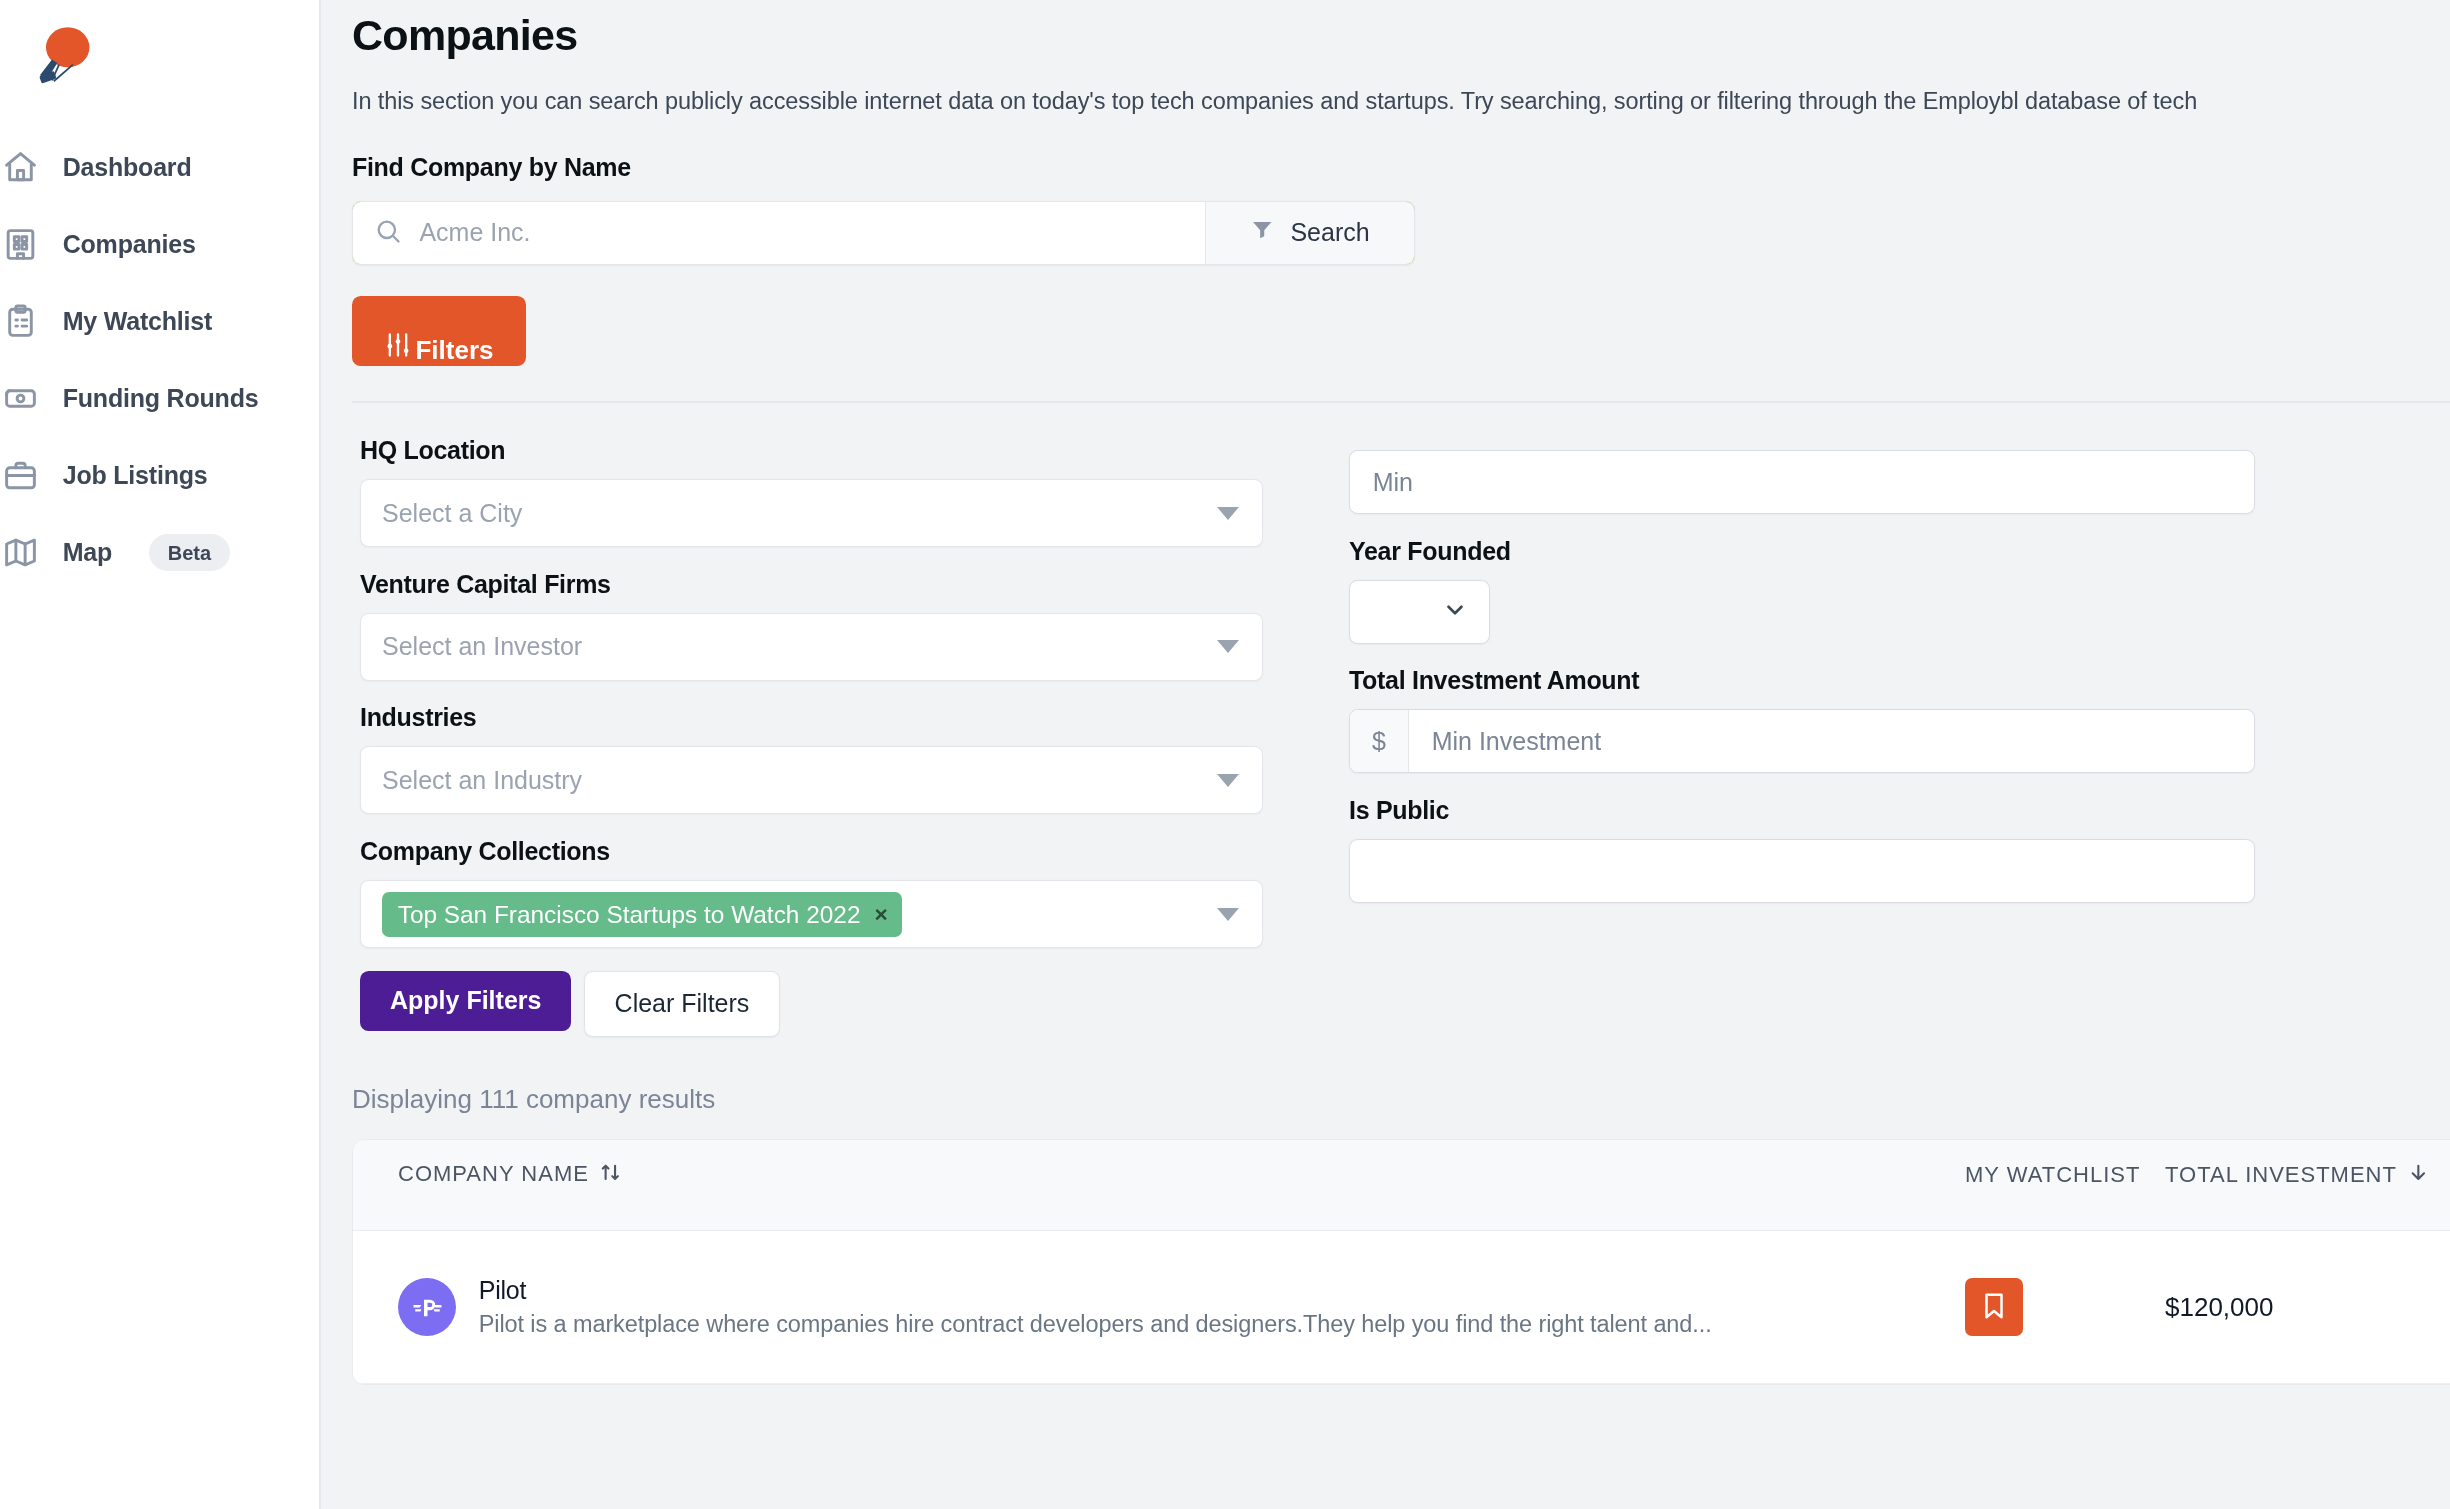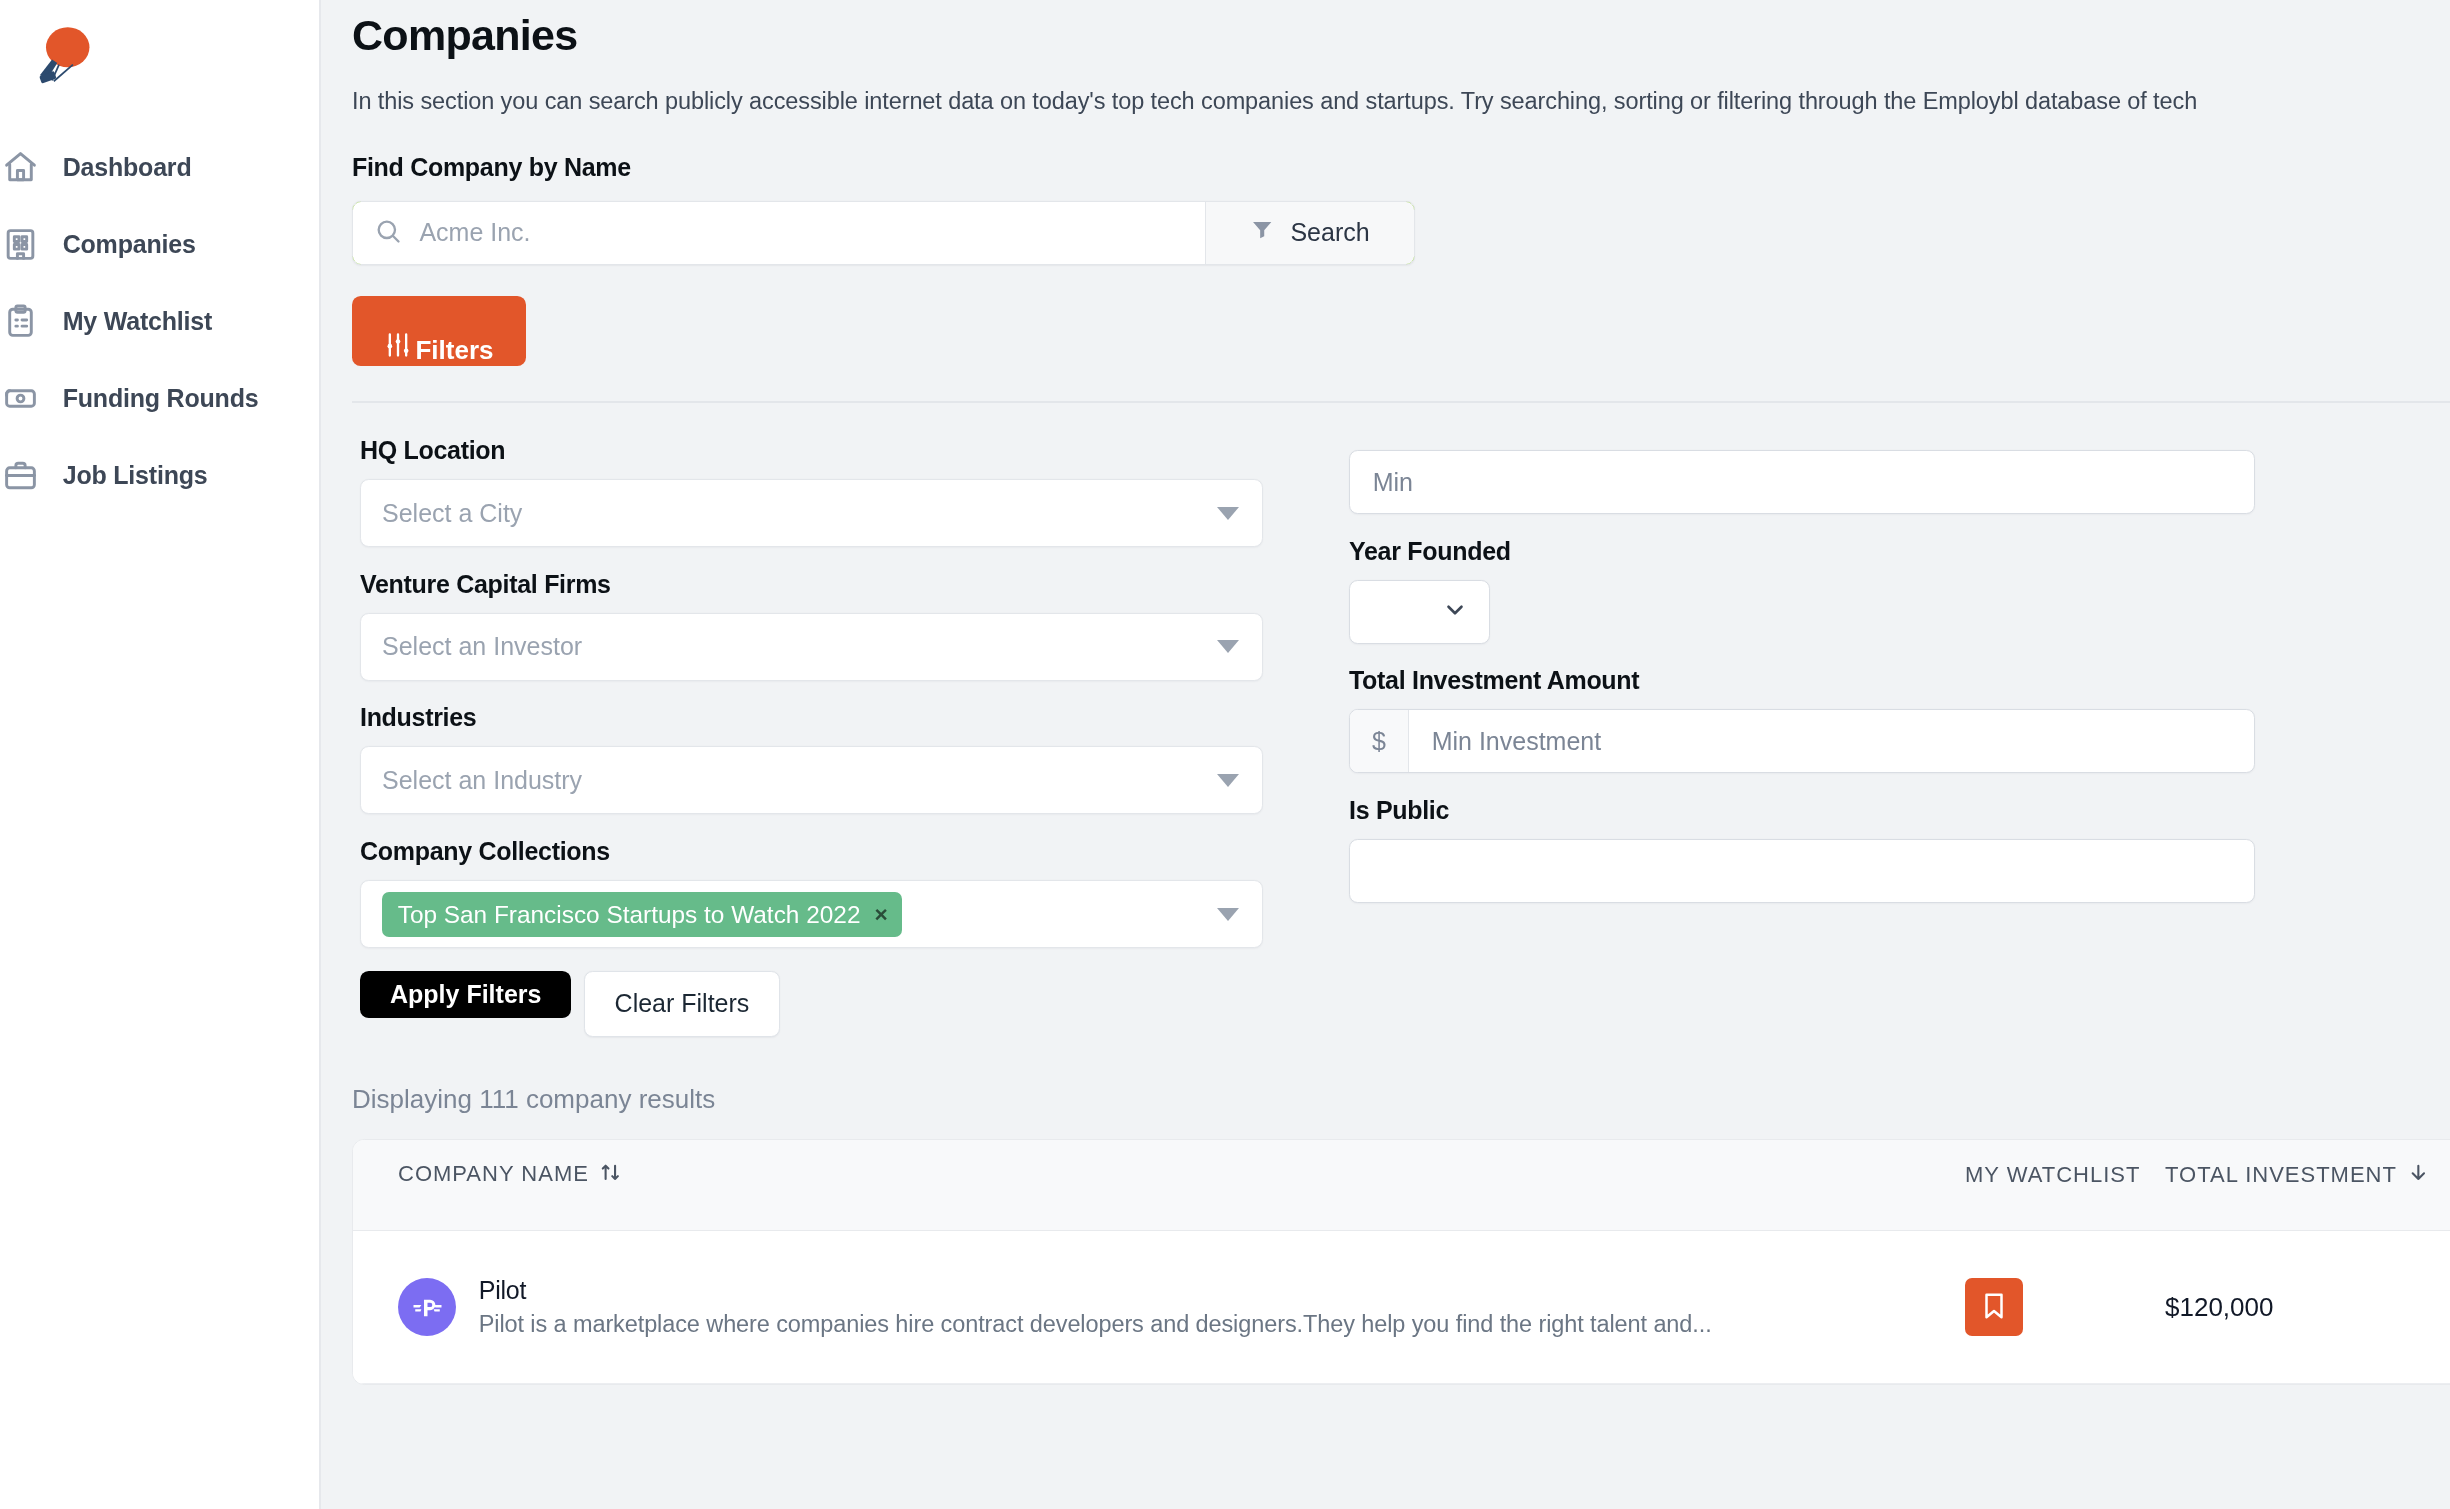--- a/index.html
+++ b/index.html
@@ -296,28 +296,28 @@
     height: 64px;
     background: #ffffff;
     border: 1.7px solid #d9dde3;
     border-radius: 8.7px;
     box-shadow: 0 0.9px 1.7px rgba(16,24,40,0.04);
   }
 
   
   .actions { display: flex; gap: 12.2px; margin-top: 12.2px; }
   .btn-apply {
-    background: #000000;
+    background: #4c1d95;
     color: #fff;
     border: none;
     border-radius: 8.7px;
     font-size: 25px;
     font-weight: 700;
     padding: 0 30px;
-    height: 47px;
+    height: 60px;
     cursor: pointer;
     font-family: "Liberation Sans", sans-serif;
   }
   .btn-clear {
     background: #fff;
     color: #1b2733;
     border: 1.7px solid #e0e4e9;
     border-radius: 8.7px;
     font-size: 25px;
     font-weight: 400;
@@ -491,20 +491,30 @@
         <span class="nav-icon">
           <svg viewBox="0 0 24 24" fill="none" stroke="currentColor" stroke-width="1.9" stroke-linecap="round" stroke-linejoin="round">
             <rect x="3" y="7" width="18" height="13" rx="2"></rect>
             <path d="M9 7V5.5A1.5 1.5 0 0 1 10.5 4h3A1.5 1.5 0 0 1 15 5.5V7"></path>
             <path d="M3 12h18"></path>
           </svg>
         </span>
         <span class="nav-label">Job Listings</span>
       </div>
 
+      <div class="nav-item">
+        <span class="nav-icon">
+          <svg viewBox="0 0 24 24" fill="none" stroke="currentColor" stroke-width="1.9" stroke-linecap="round" stroke-linejoin="round">
+            <path d="M3 6.5 9 4l6 2.5L21 4v13.5L15 20l-6-2.5L3 20z"></path>
+            <path d="M9 4v13.5M15 6.5V20"></path>
+          </svg>
+        </span>
+        <span class="nav-label">Map</span>
+        <span class="beta-badge">Beta</span>
+      </div>
 
     </nav>
   </aside>
 
   <main class="main">
 
     <h1 class="page-title">Companies</h1>
     <p class="page-desc">In this section you can search publicly accessible internet data on today's top tech companies and startups. Try searching, sorting or filtering through the Employbl database of tech</p>
 
     <div class="field-label search-label">Find Company by Name</div>

